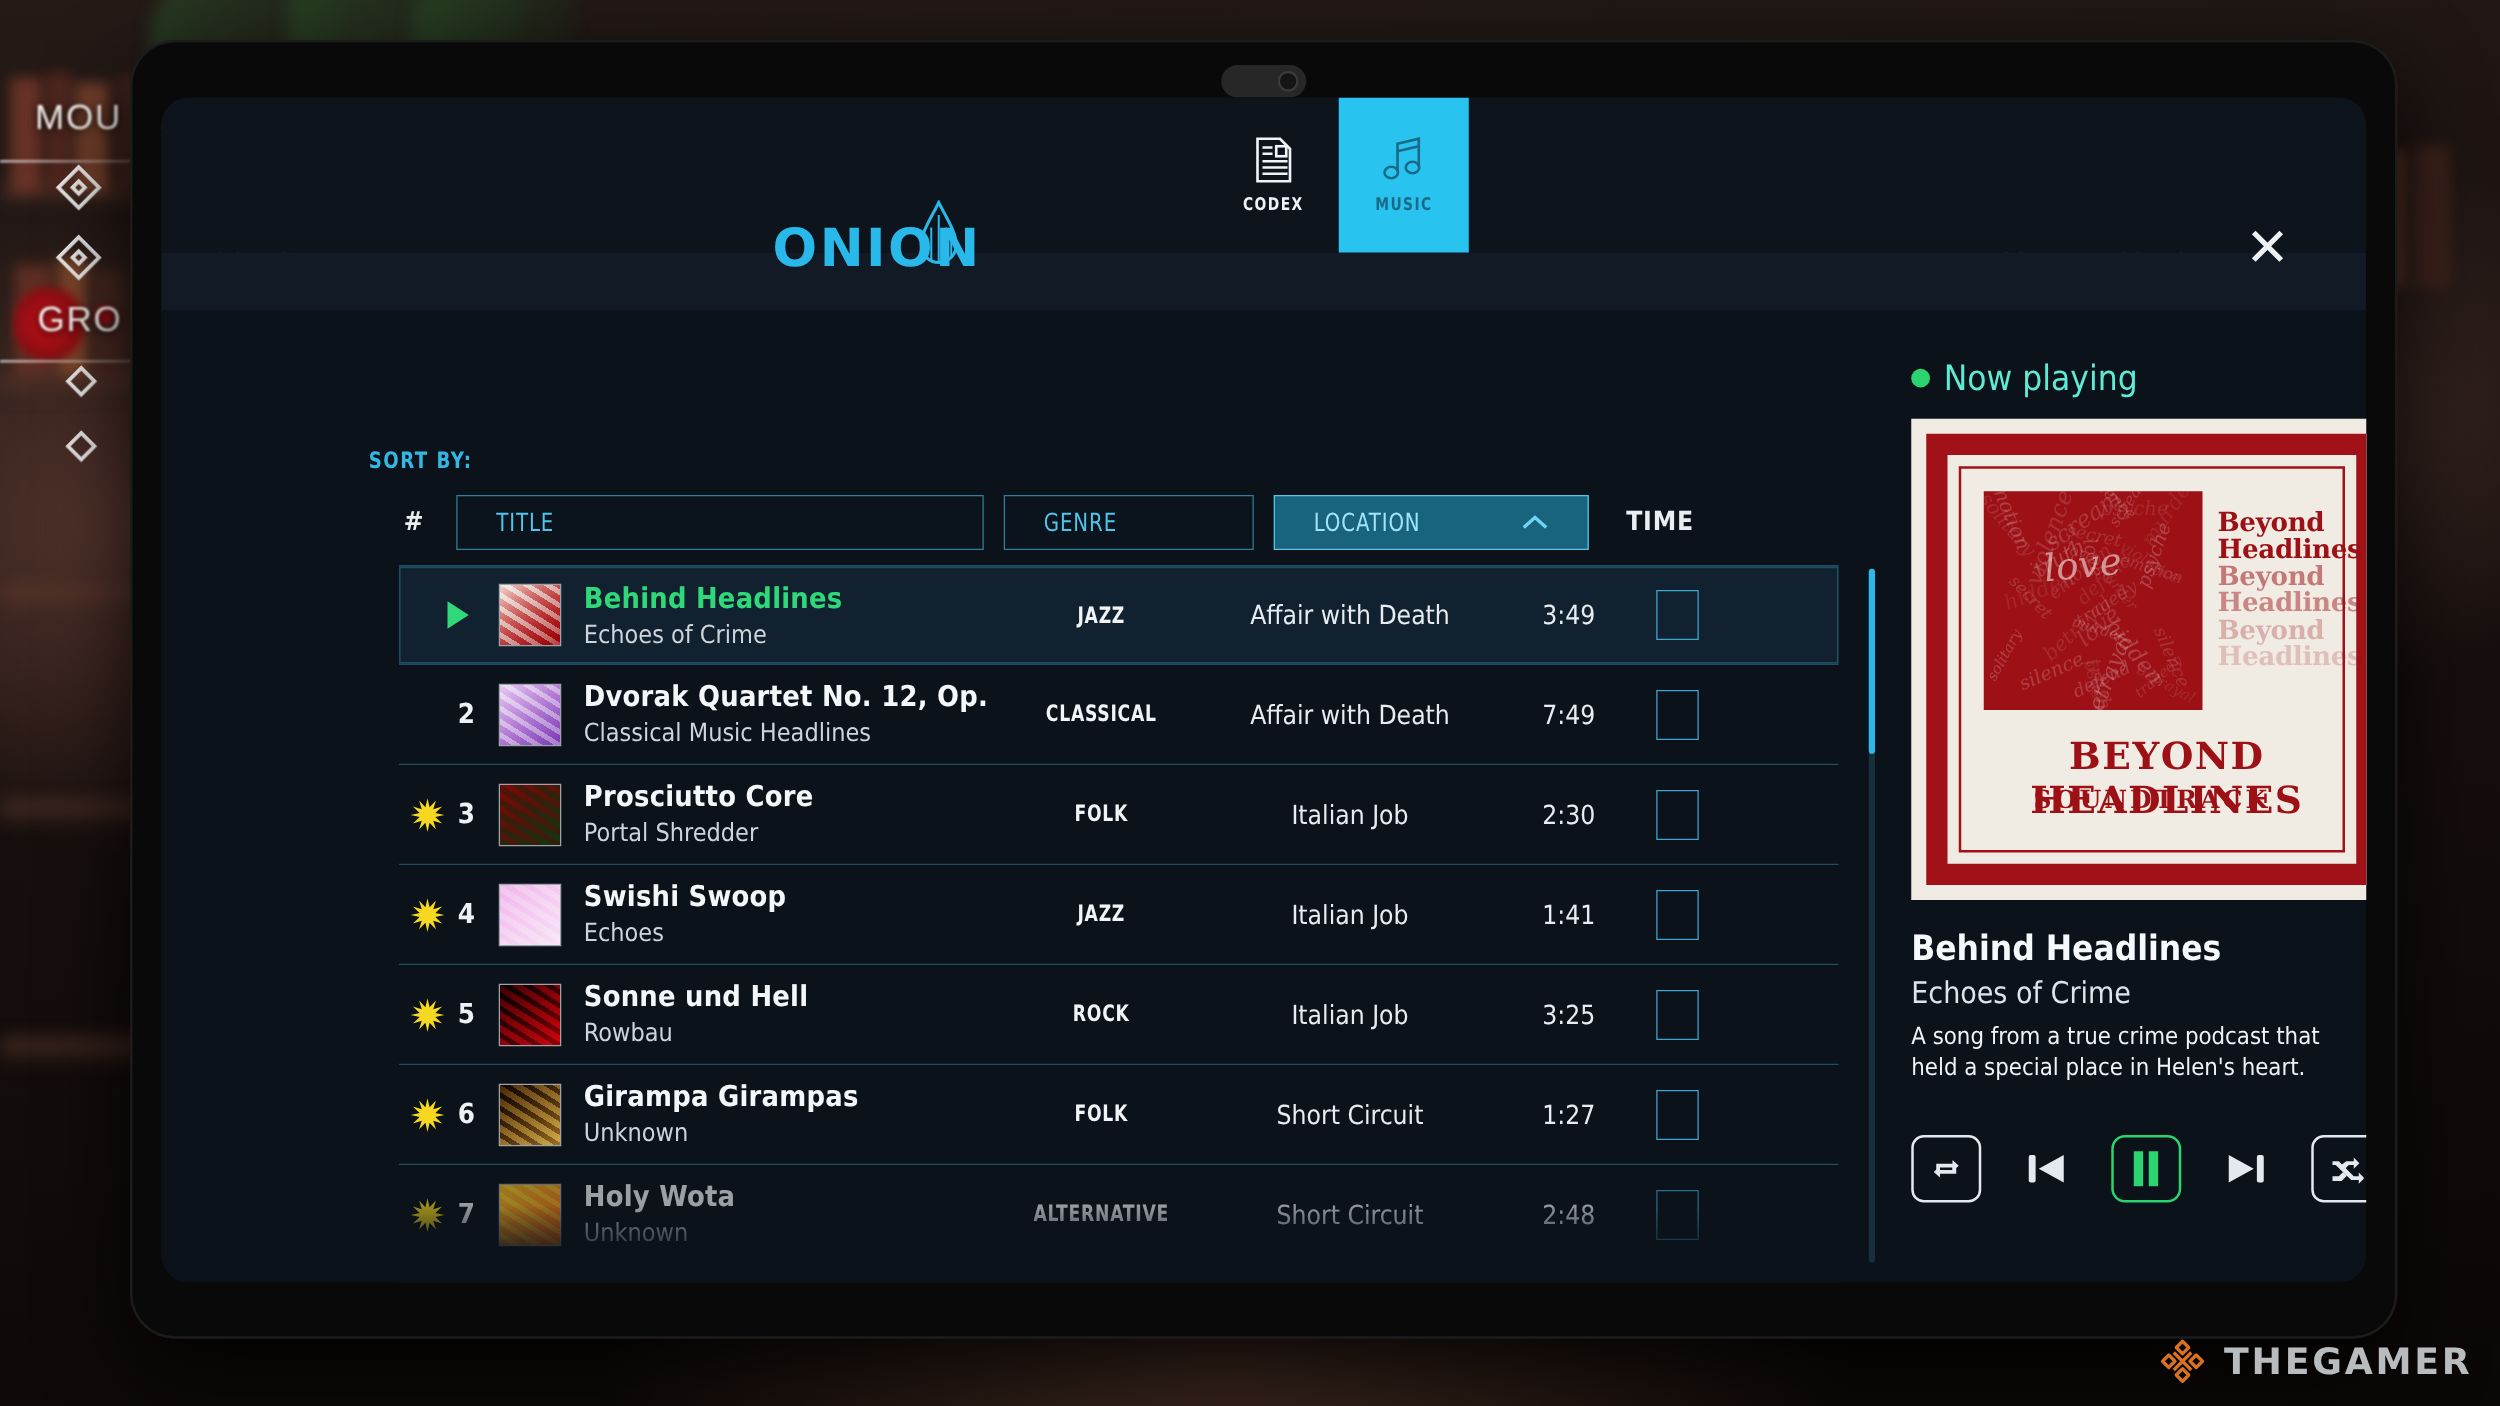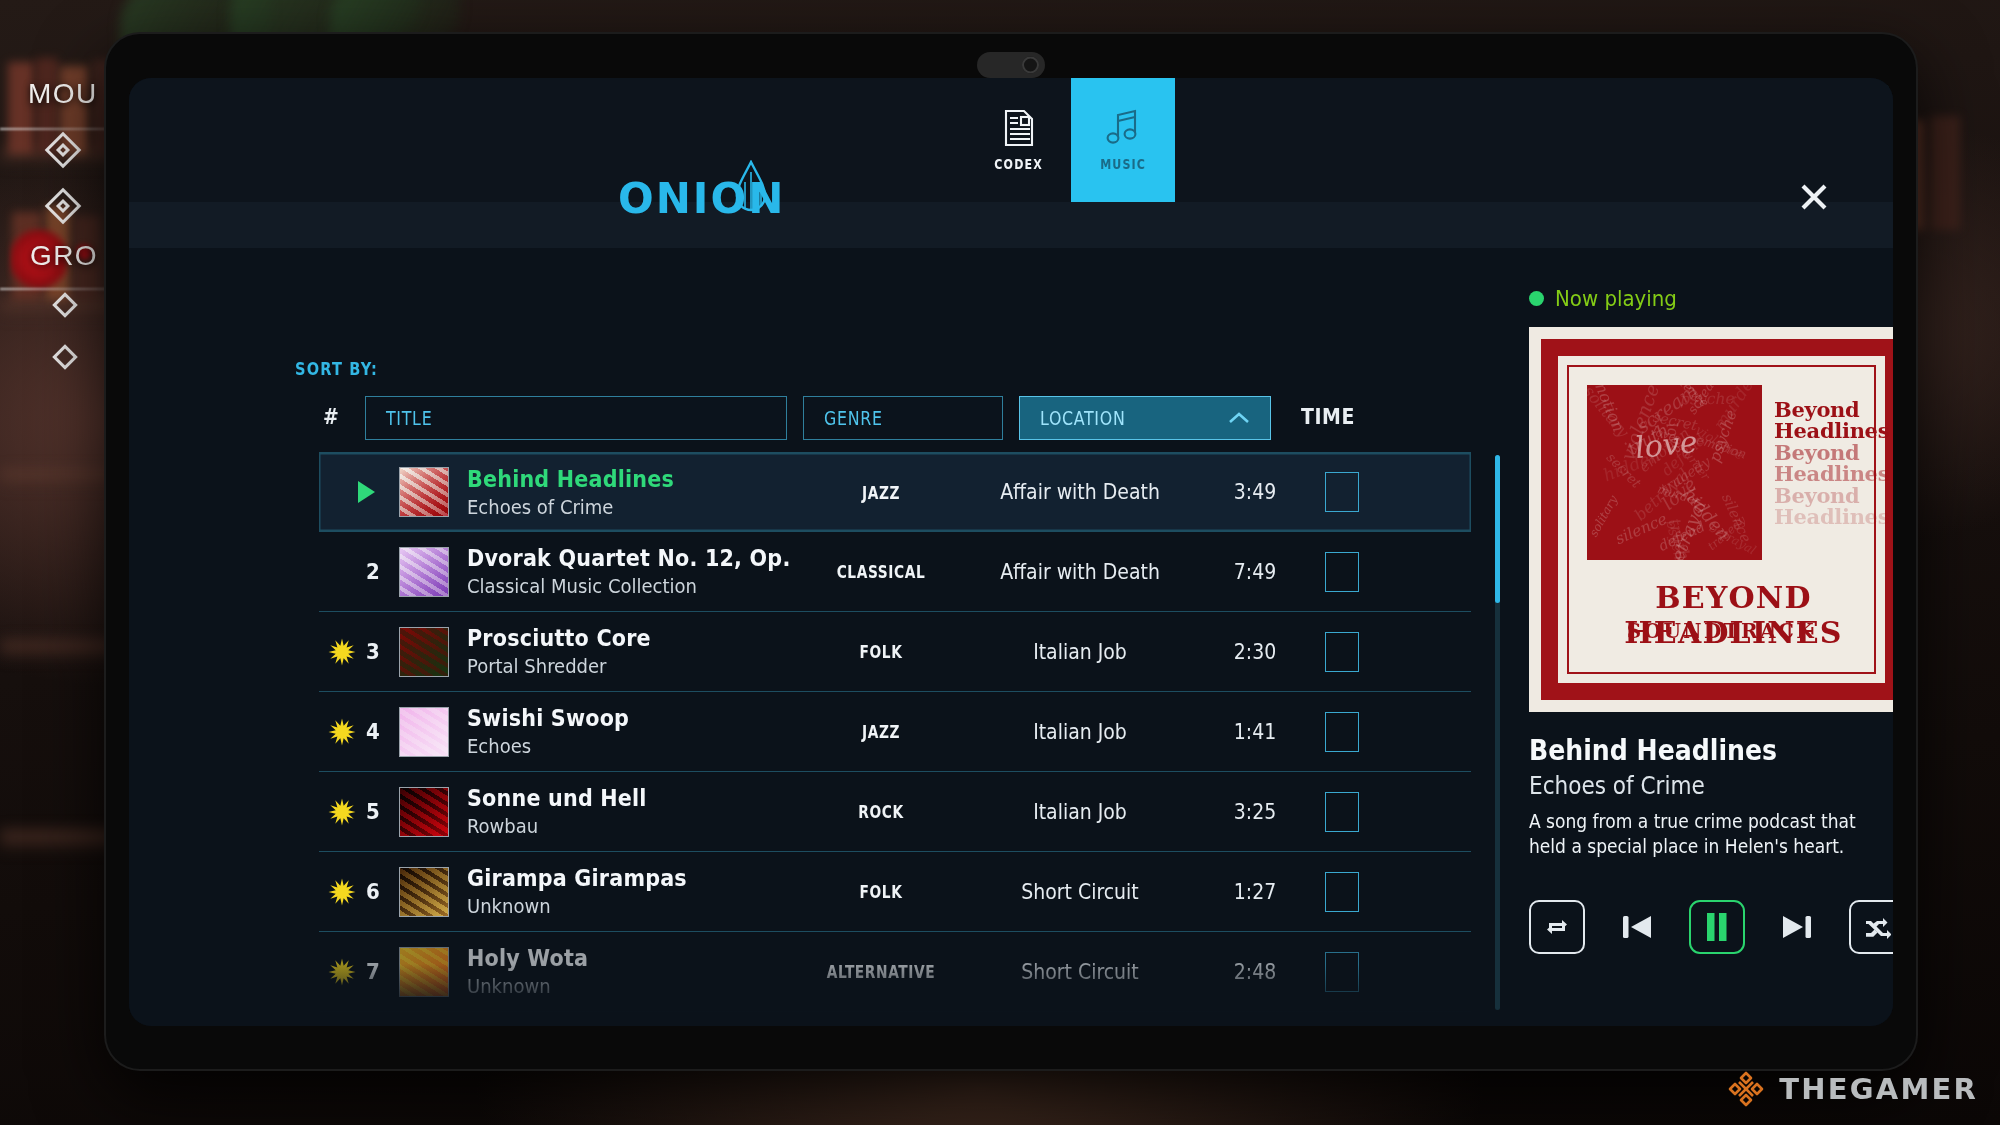--- a/index.html
+++ b/index.html
@@ -167,21 +167,21 @@
   }
   #col-hash {
     position: absolute; left: 28px; top: 9px;
     color: #e9eef2; font-size: 21px; font-weight: 700;
     font-family: "DejaVu Sans Condensed", "Liberation Sans", sans-serif;
   }
   .col-box {
     position: absolute; top: 0; height: 44px;
     border: 1.6px solid #2f7f9c;
     display: flex; align-items: center;
-    padding: 0 20px; cursor: pointer;
+    padding: 0 31px; cursor: pointer;
     background: rgba(10,22,32,.45);
   }
   .col-box .col-text {
     color: #4fc4ec; font-size: 20px; letter-spacing: .8px;
     font-family: "DejaVu Sans Condensed", "Liberation Sans", sans-serif;
     transform: scaleX(.88); transform-origin: left;
   }
   #col-title { left: 70px; width: 422px; }
   #col-genre { left: 508px; width: 200px; }
   #col-location {
@@ -301,21 +301,21 @@
   }
   #np-header {
     display: flex; align-items: center; gap: 11px;
     margin-bottom: 16px;
   }
   #np-dot {
     width: 15px; height: 15px; border-radius: 50%;
     background: #2ad46e; flex: none;
   }
   #np-status {
-    color: #84cc16; font-size: 22px;
+    color: #5eead4; font-size: 28px;
     font-family: "DejaVu Sans Condensed", "Liberation Sans", sans-serif;
   }
 
   #np-art {
     position: relative;
     width: 385px; height: 385px;
     background: #efeae2;
     padding: 12px;
   }
   #np-art-inner {
@@ -597,21 +597,21 @@
             <div class="t-time">3:49</div>
             <div class="t-check"></div>
           </div>
           <div class="track">
             <div class="t-marker">
               <div class="t-num">2</div>
             </div>
             <div class="t-art" style="background: repeating-linear-gradient(32deg, rgb(124, 79, 168) 0px, rgb(124, 79, 168) 5px, rgb(233, 215, 242) 5px, rgb(233, 215, 242) 9px), linear-gradient(140deg, rgb(233, 215, 242), rgb(124, 79, 168)); background-blend-mode: soft-light, normal;"></div>
             <div class="t-names">
               <div class="t-title">Dvorak Quartet No. 12, Op. 96, I...</div>
-              <div class="t-artist">Classical Music Collection</div>
+              <div class="t-artist">Classical Music Headlines</div>
             </div>
             <div class="t-genre">CLASSICAL</div>
             <div class="t-loc">Affair with Death</div>
             <div class="t-time">7:49</div>
             <div class="t-check"></div>
           </div>
           <div class="track">
             <div class="t-marker">
               <svg viewBox="0 0 28 28" class="new-star">
                 <polygon points="14.00,0.50 15.68,7.72 20.75,2.31 18.60,9.40 25.69,7.25 20.28,12.32 27.50,14.00 20.28,15.68 25.69,20.75 18.60,18.60 20.75,25.69 15.68,20.28 14.00,27.50 12.32,20.28 7.25,25.69 9.40,18.60 2.31,20.75 7.72,15.68 0.50,14.00 7.72,12.32 2.31,7.25 9.40,9.40 7.25,2.31 12.32,7.72" fill="#f5d81f"></polygon>

